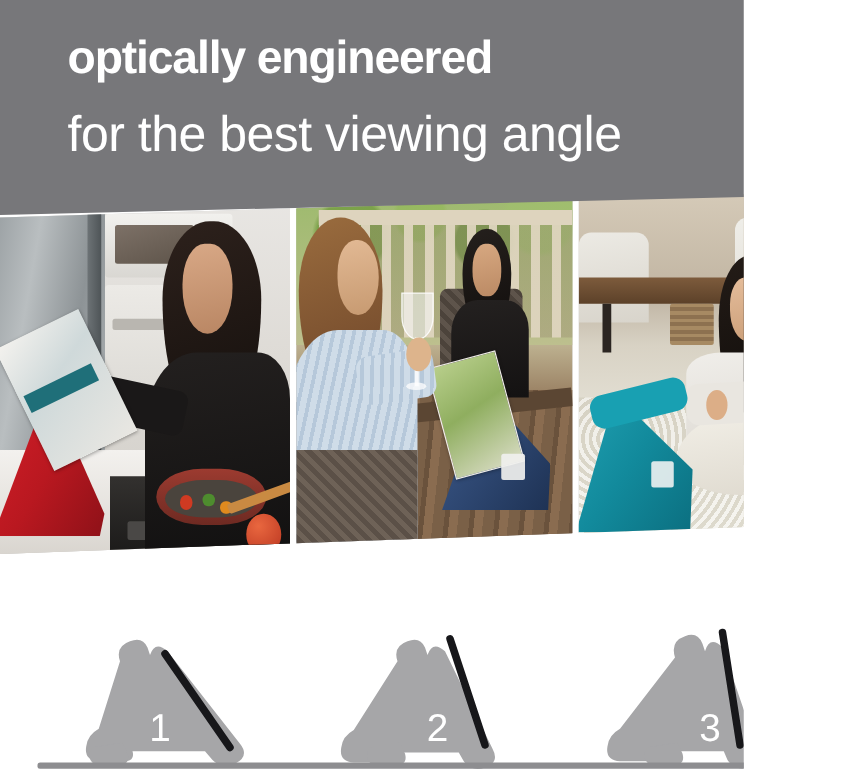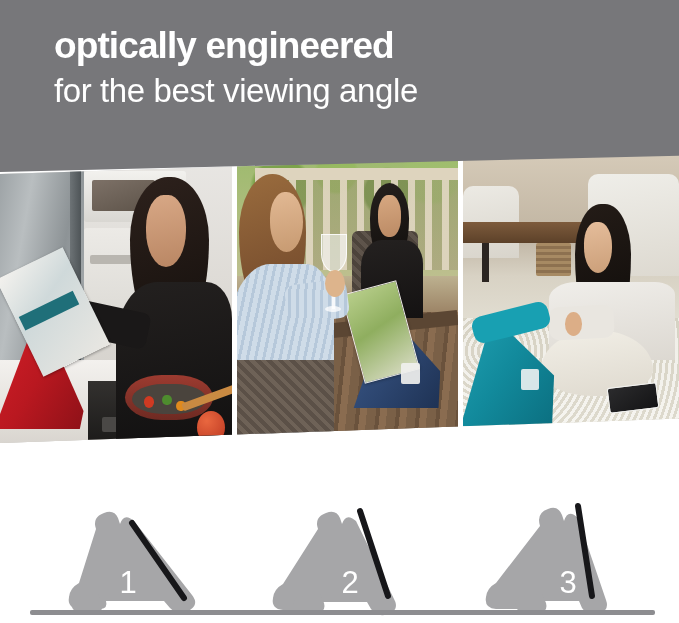--- a/index.html
+++ b/index.html
@@ -8,21 +8,21 @@
     padding: 0;
     background: #ffffff;
   }
   body {
     font-family: "Liberation Sans", sans-serif;
     -webkit-font-smoothing: antialiased;
   }
 
   .page {
     position: relative;
-    width: 679px;
+    width: 595px;
     height: 623px;
     overflow: hidden;
     background: #ffffff;
   }
 
   
   .banner {
     position: absolute;
     left: 0; top: 0;
     width: 679px;
@@ -41,26 +41,26 @@
   .headline {
     color: #ffffff;
     font-size: 37px;
     font-weight: 700;
     letter-spacing: -0.9px;
     line-height: 1.08;
     white-space: nowrap;
   }
   .subhead {
     color: #ffffff;
-    font-size: 33px;
+    font-size: 40px;
     font-weight: 300;
     letter-spacing: -0.4px;
     line-height: 1.22;
     white-space: nowrap;
-    margin-top: 5px;
+    margin-top: 18px;
   }
 
   
   .photo-strip {
     position: absolute;
     left: 0;
     top: 150px;
     width: 679px;
     height: 300px;
     z-index: 1;

